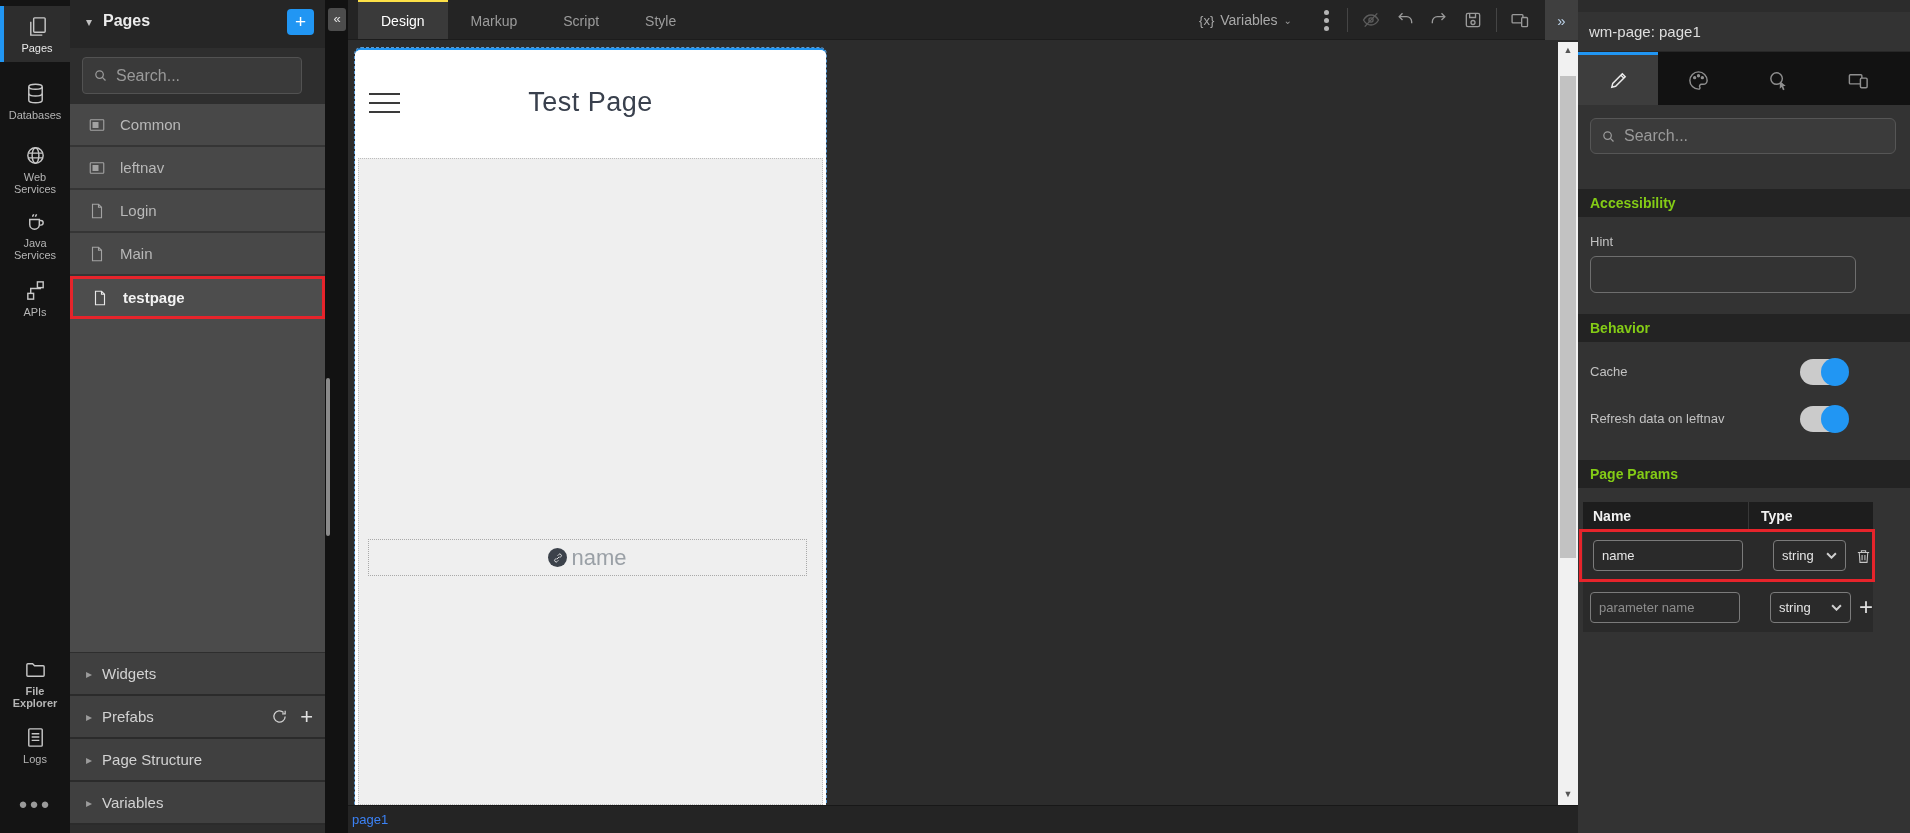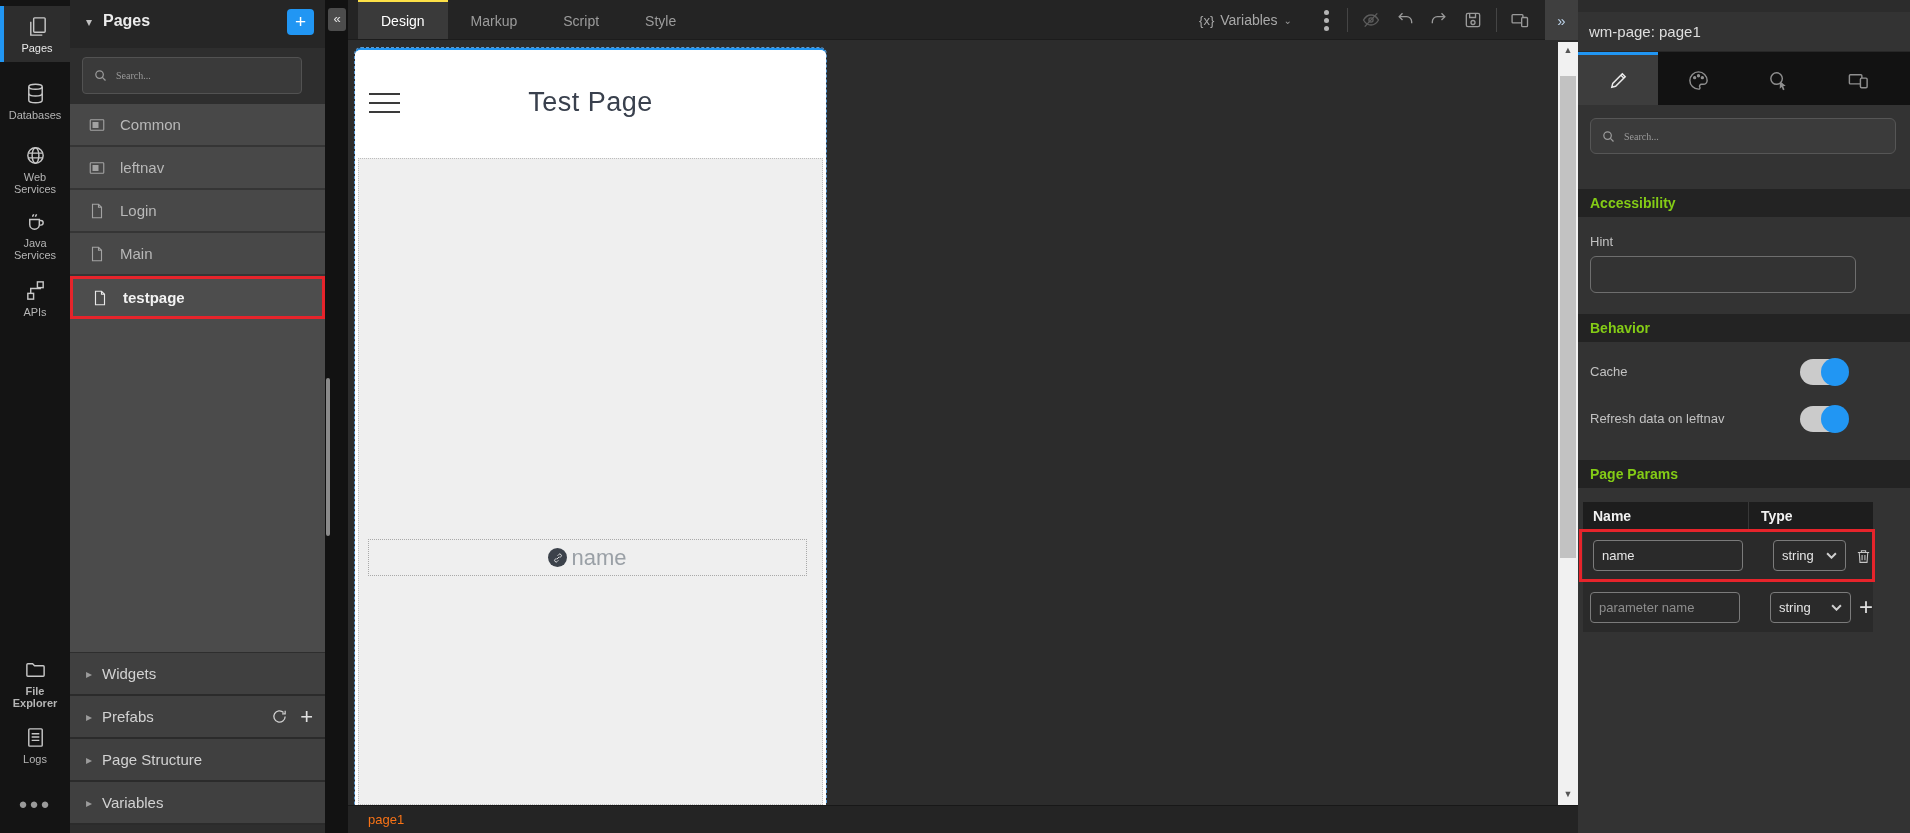--- a/index.html
+++ b/index.html
@@ -22,21 +22,21 @@
   .panel { position:absolute; left:70px; top:0; width:255px; height:833px; background:#2e2e2e; z-index:4; }
   .panel-header { position:absolute; top:0; left:0; right:0; height:48px; background:#262626; }
   .ph-caret { position:absolute; left:16px; top:15px; color:#c0c0c0; font-size:12px; }
   .ph-title { position:absolute; left:33px; top:12px; color:#ececec; font-size:16px; font-weight:700; }
   .ph-add { position:absolute; left:217px; top:9px; width:27px; height:26px; background:#2196f3; border-radius:4px;
     color:#fff; font-size:19px; line-height:25px; text-align:center; cursor:pointer; }
   .panel-search { position:absolute; left:12px; top:57px; width:220px; height:37px; background:#3a3a3a;
     border:1px solid #525252; border-radius:4px; display:flex; align-items:center; padding:0 10px; gap:8px; }
   .panel-search svg, .rp-search svg { width:15px; height:15px; stroke:#9a9a9a; fill:none; stroke-width:2; flex:none; }
   .panel-search input, .rp-search input { background:transparent; border:none; outline:none; color:#d5d5d5;
-    font-size:10px; width:100%; font-family:Liberation Serif, serif; }
+    font-size:16px; width:100%; font-family:Liberation Sans, sans-serif; }
   .panel-search input::placeholder, .rp-search input::placeholder { color:#9a9a9a; }
   .pages-list { position:absolute; left:0; top:104px; right:0; height:548px; background:#4b4b4b; }
   .page-row { height:43px; display:flex; align-items:center; gap:14px; padding:0 0 0 18px;
     border-bottom:2px solid #353535; color:#b8b8b8; font-size:15px; cursor:pointer; background:#484848; }
   .page-row svg { width:18px; height:18px; stroke:#a2a2a2; fill:none; stroke-width:1.5; flex:none; }
   .page-row.hl { border:3px solid #e6242b; color:#f2f2f2; font-weight:700; background:#4d4d4d; }
   .page-row.hl svg { stroke:#e8e8e8; }
   .accordions { position:absolute; left:0; top:653px; right:0; bottom:0; background:#2e2e2e; }
   .acc-row { height:43px; background:#404040; border-bottom:2px solid #2b2b2b; display:flex; align-items:center;
     padding:0 12px 0 16px; color:#d2d2d2; font-size:15px; gap:10px; cursor:pointer; }
@@ -91,21 +91,21 @@
 
   
   .vscroll { position:absolute; right:0; top:42px; width:20px; height:765px; background:#f1f1f1; }
   .vs-up, .vs-down { position:absolute; left:0; width:20px; height:17px; color:#555; font-size:9px; text-align:center;
     line-height:17px; cursor:pointer; }
   .vs-up { top:0; } .vs-down { bottom:26px; }
   .vs-thumb { position:absolute; left:2px; top:34px; width:16px; height:482px; background:#c2c2c2; cursor:pointer; }
 
   .bottombar { position:absolute; left:0; bottom:0; width:1230px; height:28px; background:#242424;
     border-top:1px solid #181818; display:flex; align-items:center; }
-  .bb-tab { margin-left:20px; color:#f97316; font-size:13px; cursor:pointer; }
+  .bb-tab { margin-left:4px; color:#3b82f6; font-size:13px; cursor:pointer; }
 
   
   .rp { position:absolute; left:1578px; top:12px; width:400px; height:833px; background:#333333; z-index:5; }
   .rp-header { position:absolute; top:0; left:0; right:0; height:40px; border-bottom:1px solid #272727; }
   .rp-title { position:absolute; left:11px; top:11px; color:#dedede; font-size:15px; }
   .rp-tabs { position:absolute; top:40px; left:0; right:0; height:53px; background:#121212; display:flex; }
   .rp-tab { flex:1; display:flex; align-items:center; justify-content:center; cursor:pointer; border-top:3px solid transparent; }
   .rp-tab svg { width:23px; height:23px; stroke:#8f8f8f; fill:none; stroke-width:1.5; }
   .rp-tab.active { background:#3d3d3d; border-top:3px solid #2196f3; }
   .rp-tab.active svg { stroke:#ececec; }

